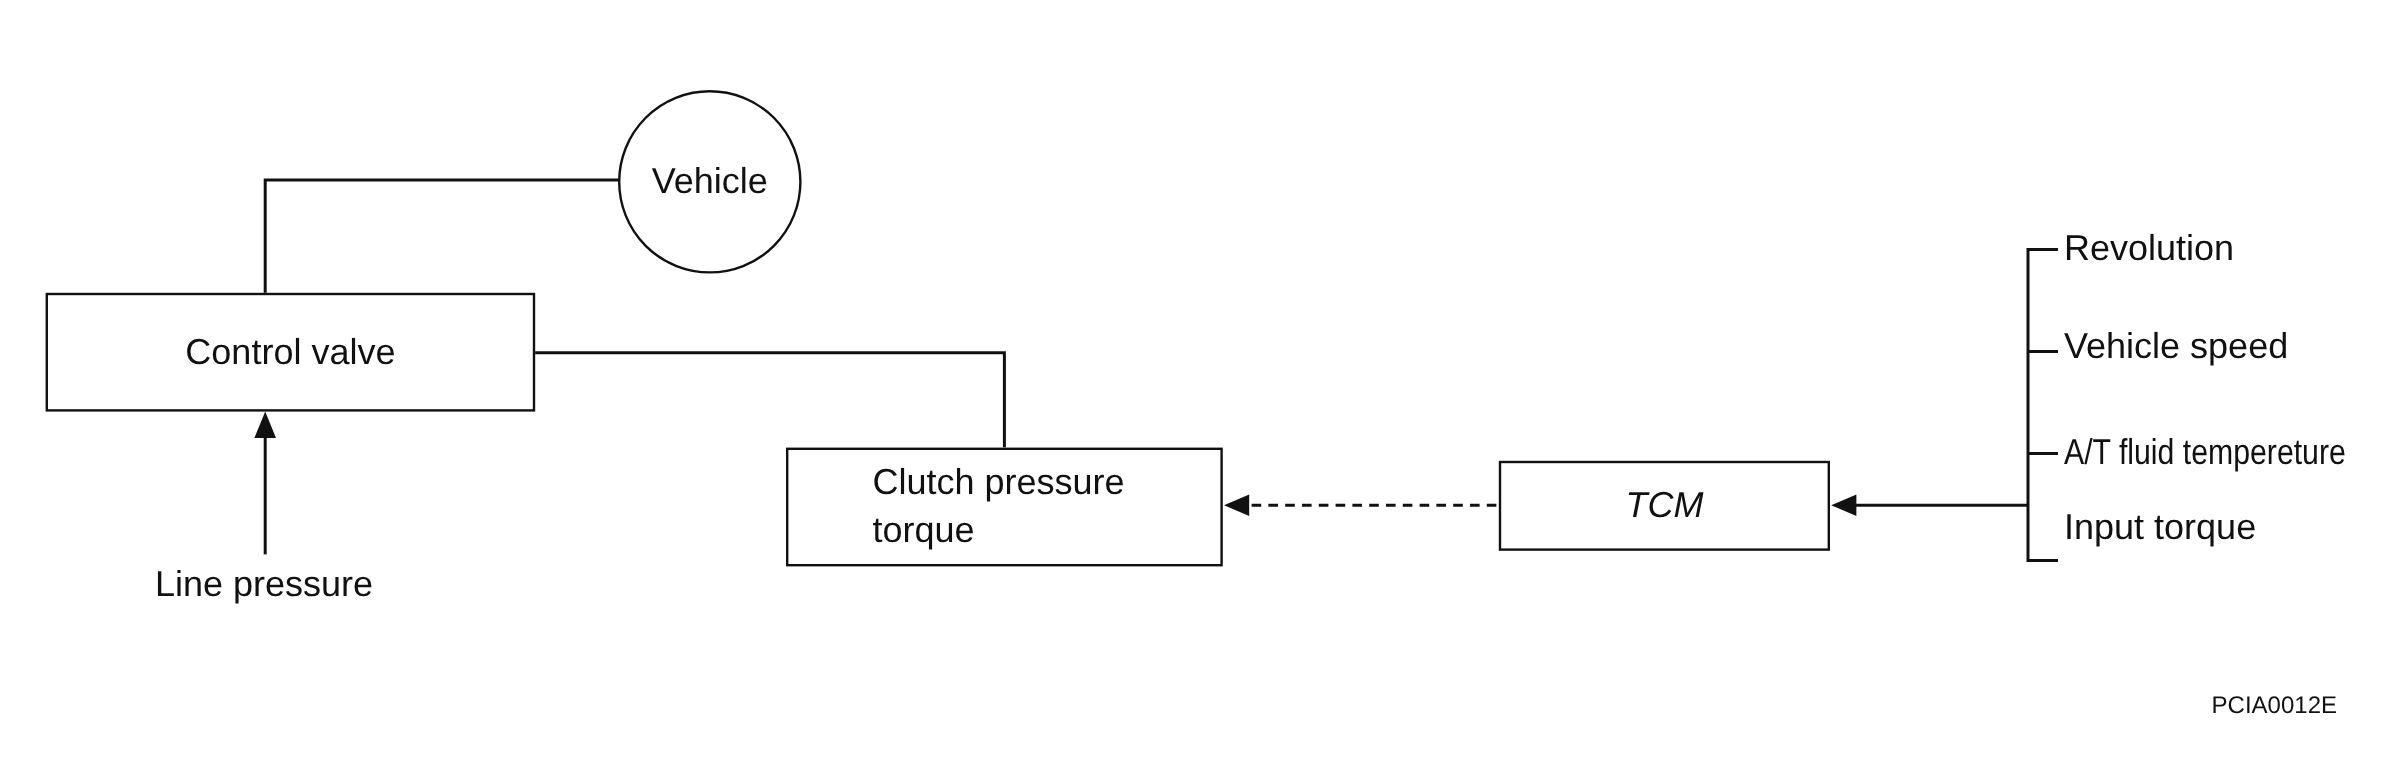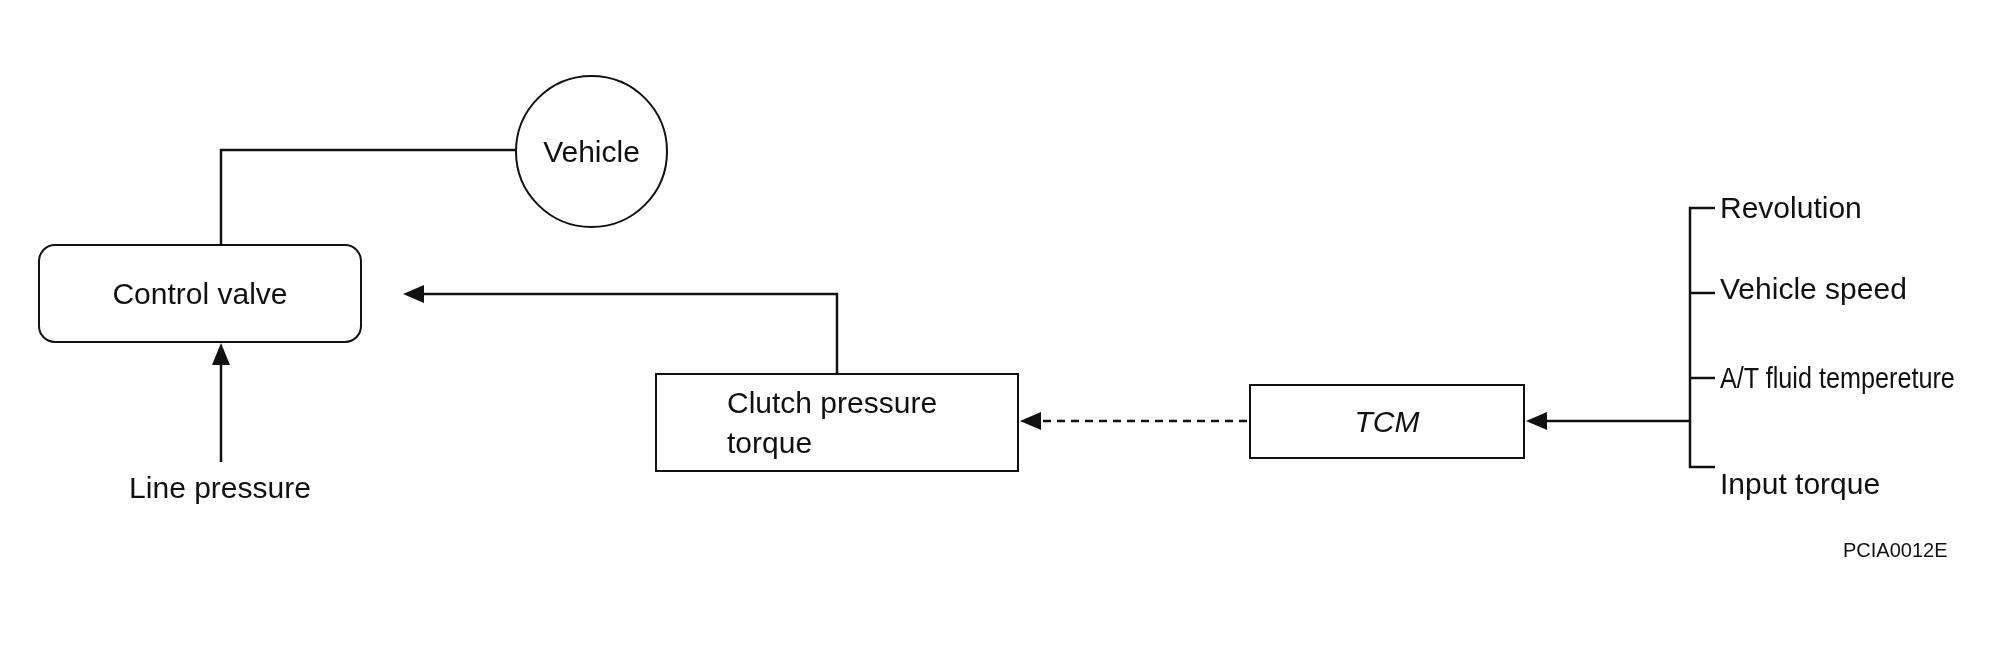--- a/index.html
+++ b/index.html
@@ -38,23 +38,22 @@
   .node-clutch {
     left: 515px;
     top: 75px;
     width: 153px;
     height: 153px;
     border-radius: 50%;
   }
   .node-control-valve {
     left: 38px;
     top: 244px;
-    width: 324px;
+    width: 408px;
     height: 99px;
-    border-radius: 17px;
   }
   .node-cpc {
     left: 655px;
     top: 373px;
     width: 364px;
     height: 99px;
     flex-direction: column;
     align-items: flex-start;
     justify-content: center;
     padding-left: 70px;
@@ -79,25 +78,25 @@
     width: 300px;
     text-align: center;
   }
   .input-label {
     left: 1720px;
     height: 40px;
   }
   .input-revolution    { top: 188px; }
   .input-vehicle-speed { top: 269px; }
   .input-at-fluid      { top: 358px; transform: scaleX(0.84); transform-origin: left center; }
-  .input-input-torque  { top: 464px; text-align: right; }
+  .input-input-torque  { top: 420px; text-align: right; }
   .figure-code {
     position: absolute;
     left: 1843px;
-    top: 538px;
+    top: 576px;
     font-size: 20px;
     line-height: 24px;
     white-space: nowrap;
   }
 </style>
 </head>
 <body>
 
 <div class="stage">
 

